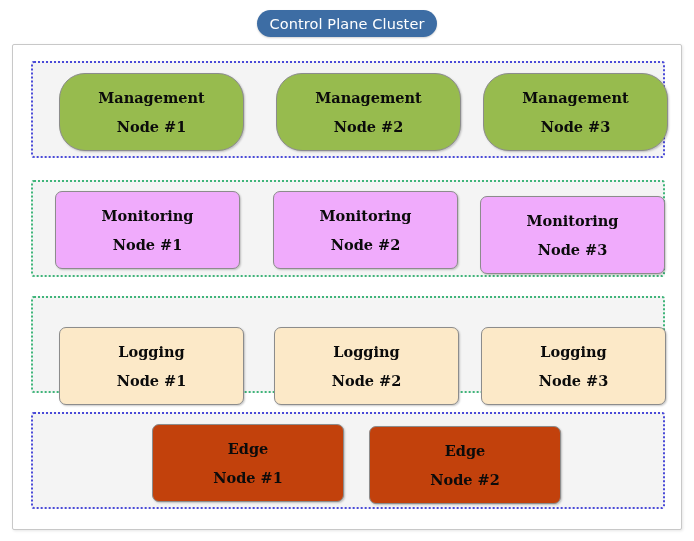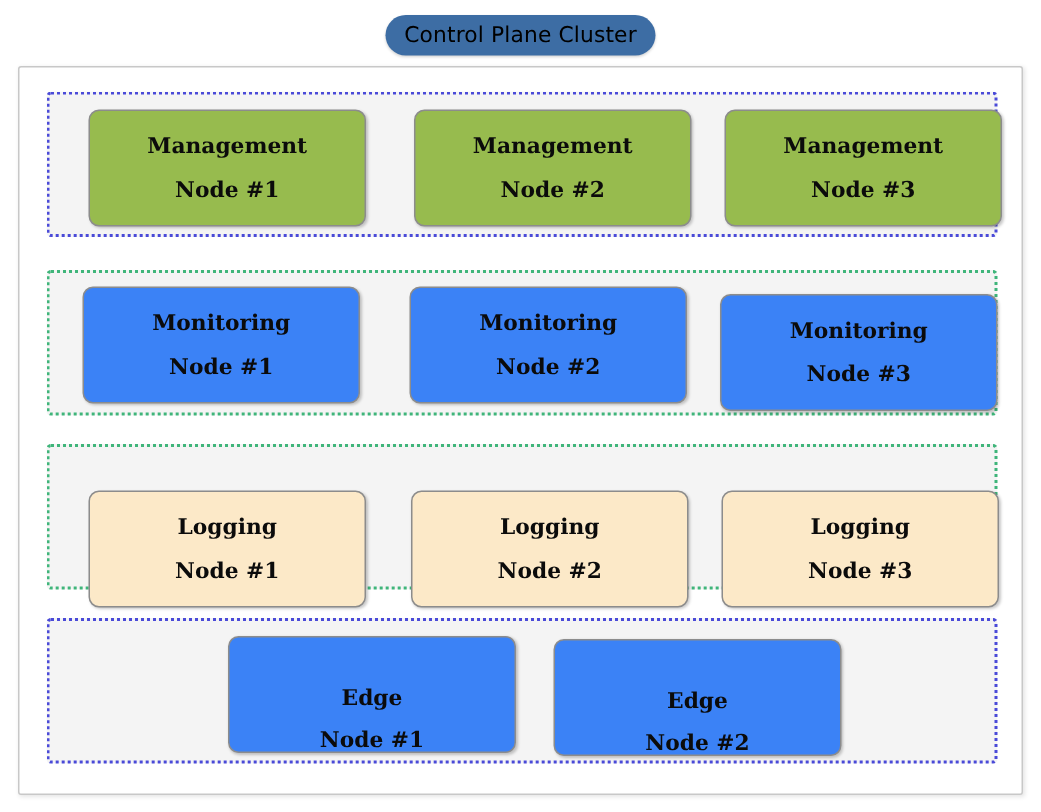--- a/index.html
+++ b/index.html
@@ -17,21 +17,21 @@
 
   
   #title-banner {
     position: absolute;
     left: 257px;
     top: 10px;
     width: 180px;
     height: 27px;
     border-radius: 14px;
     background: #3d6da4;
-    color: #000000;
+    color: #ffffff;
     display: flex;
     align-items: center;
     justify-content: center;
     font-size: 14.5px;
     font-weight: 400;
     letter-spacing: 0.1px;
     font-family: "DejaVu Sans", "Liberation Sans", sans-serif;
     box-shadow: 0 1px 2px rgba(0,0,0,0.18);
     z-index: 5;
   }
@@ -81,24 +81,24 @@
     font-weight: bold;
     font-size: 14.5px;
     color: #0b0b0b;
     box-shadow: 1px 1px 2px rgba(0,0,0,0.22);
     text-align: center;
     line-height: 1.05;
   }
   .node .line1 { margin-bottom: 13px; }
   .node .line2 { }
 
-  .node-green { background: #97bb4e; }
-  .node-pink  { background: #3b82f6; }
+  .node-green { background: #97bb4e; border-radius: 26px; }
+  .node-pink  { background: #f0abfc; }
   .node-beige { background: #fce9c8; margin-top: 19px; }
-  .node-blue  { background: #3b82f6; justify-content: flex-end; }
+  .node-blue  { background: #c2410c; }
 
   
   #node-management-1 { left: 26px;  top: 10px; width: 185px; height: 78px; }
   #node-management-2 { left: 243px; top: 10px; width: 185px; height: 78px; }
   #node-management-3 { left: 450px; top: 10px; width: 185px; height: 78px; }
 
   
   #node-monitoring-1 { left: 22px;  top: 9px;  width: 185px; height: 78px; }
   #node-monitoring-2 { left: 240px; top: 9px;  width: 185px; height: 78px; }
   #node-monitoring-3 { left: 447px; top: 14px; width: 185px; height: 78px; }

